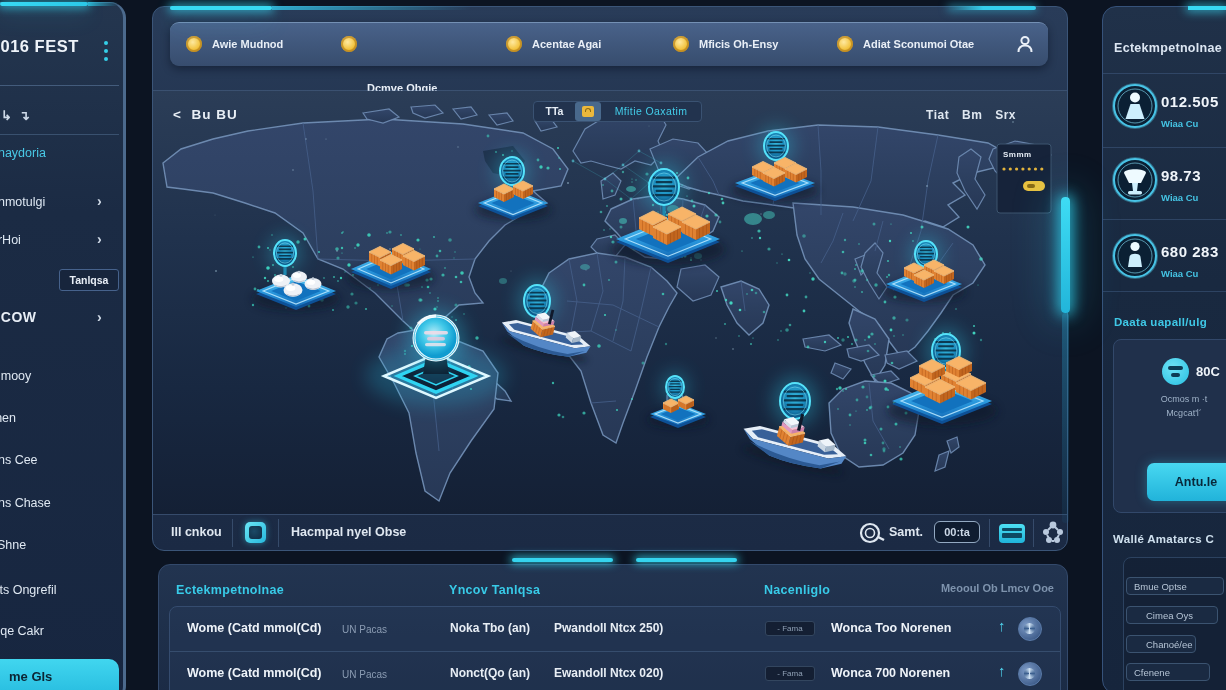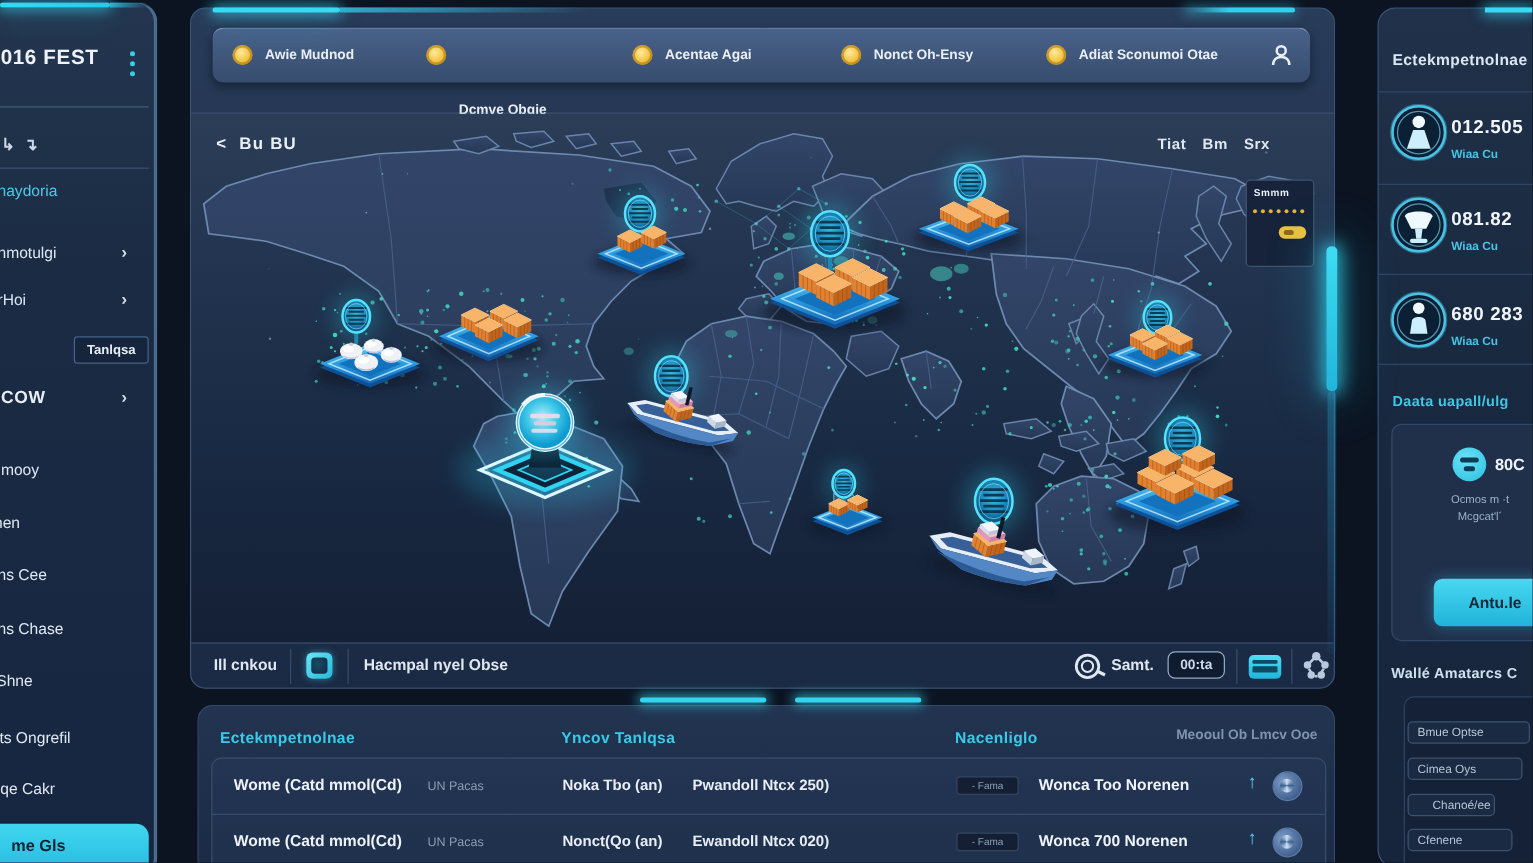--- a/index.html
+++ b/index.html
@@ -40,21 +40,21 @@
 <div class="panel" id="main" style="left:152px;top:6px;width:916px;height:545px;border-radius:12px;background:linear-gradient(180deg,#293c59 0%,#233551 25%,#1b2a44 100%);border:1px solid #3b5578;overflow:hidden;">
 
  <div class="abs" style="left:17px;top:15px;width:878px;height:43px;border-radius:9px;background:linear-gradient(180deg,#49628a 0%,#3f567a 55%,#374d6e 100%);border-top:1px solid #7490b4;box-shadow:0 3px 8px rgba(5,12,24,.45);">
   <div class="abs" style="left:16px;top:13px;width:16px;height:16px;border-radius:50%;background:radial-gradient(circle at 42% 38%,#ffe9a0,#f2c23c 55%,#c98f1c);box-shadow:inset 0 0 0 2px rgba(170,115,20,.55)"></div>
   <div class="abs" style="left:42px;top:15px;font-size:11px;color:#e9eff7;font-weight:bold;">Awie Mudnod</div>
   <div class="abs" style="left:171px;top:13px;width:16px;height:16px;border-radius:50%;background:radial-gradient(circle at 42% 38%,#ffe9a0,#f2c23c 55%,#c98f1c);box-shadow:inset 0 0 0 2px rgba(170,115,20,.55)"></div>
   <div class="abs" style="left:197px;top:15px;font-size:11px;color:#e9eff7;font-weight:bold;margin-top:44px;">Dcmve Obgie</div>
   <div class="abs" style="left:336px;top:13px;width:16px;height:16px;border-radius:50%;background:radial-gradient(circle at 42% 38%,#ffe9a0,#f2c23c 55%,#c98f1c);box-shadow:inset 0 0 0 2px rgba(170,115,20,.55)"></div>
   <div class="abs" style="left:362px;top:15px;font-size:11px;color:#e9eff7;font-weight:bold;">Acentae Agai</div>
   <div class="abs" style="left:503px;top:13px;width:16px;height:16px;border-radius:50%;background:radial-gradient(circle at 42% 38%,#ffe9a0,#f2c23c 55%,#c98f1c);box-shadow:inset 0 0 0 2px rgba(170,115,20,.55)"></div>
-  <div class="abs" style="left:529px;top:15px;font-size:11px;color:#e9eff7;font-weight:bold;">Nonct Oh-Ensy</div>
+  <div class="abs" style="left:529px;top:15px;font-size:11px;color:#e9eff7;font-weight:bold;">Mficis Oh-Ensy</div>
   <div class="abs" style="left:667px;top:13px;width:16px;height:16px;border-radius:50%;background:radial-gradient(circle at 42% 38%,#ffe9a0,#f2c23c 55%,#c98f1c);box-shadow:inset 0 0 0 2px rgba(170,115,20,.55)"></div>
   <div class="abs" style="left:693px;top:15px;font-size:11px;color:#e9eff7;font-weight:bold;">Adiat Sconumoi Otae</div>
   <svg class="abs" style="left:846px;top:12px" width="18" height="19" viewBox="0 0 18 19">
         <circle cx="9" cy="5.5" r="3.6" fill="none" stroke="#e9eff7" stroke-width="2"></circle>
         <path d="M2.5 17 C2.5 12.6 5.4 10.5 9 10.5 C12.6 10.5 15.5 12.6 15.5 17" fill="none" stroke="#e9eff7" stroke-width="2"></path>
       </svg>
  </div>
 
 <svg class="abs" style="left:0;top:84px" width="914" height="423" viewBox="0 0 914 423">
 <defs>
@@ -1008,20 +1008,28 @@
 <circle cx="888.8" cy="78" r="1.6"></circle>
 </g>
 <rect x="870" y="90" width="22" height="10" rx="5" fill="#eac23f"></rect>
         <rect x="874" y="93" width="8" height="4" rx="2" fill="#8a6a14"></rect>
       </g>
 </svg>
 
  <div class="abs" style="left:0;top:83px;width:914px;border-bottom:1px solid rgba(110,140,180,.30)"></div>
 
  <div class="abs" style="left:20px;top:100px;font-size:13.5px;font-weight:bold;color:#e9eff6;letter-spacing:1px;">&lt;&nbsp; Bu BU</div>
+ <div class="abs" style="left:380px;top:94px;width:169px;height:21px;border-radius:4px;background:#22334e;border:1px solid #3a5272;display:flex;box-sizing:border-box;">
+   <div style="width:41px;text-align:center;font-size:10.5px;font-weight:bold;color:#e6edf5;line-height:19px;">TTa</div>
+   <div style="width:26px;background:#49698c;border-radius:3px;position:relative;">
+        <div style="position:absolute;left:7px;top:4px;width:12px;height:11px;background:#ecb93c;border-radius:2px;"></div>
+        <div style="position:absolute;left:10px;top:6px;width:6px;height:4px;border-radius:3px 3px 0 0;border:1.5px solid #8a6a14;border-bottom:none;box-sizing:border-box;"></div>
+      </div>
+   <div style="flex:1;text-align:center;font-size:10.5px;color:#43cce8;line-height:19px;letter-spacing:.4px;">Mfitie Oaxatim</div>
+ </div>
  <div class="abs" style="left:740px;top:101px;width:156px;text-align:center;font-size:12px;color:#dfe7f0;font-weight:bold;word-spacing:9px;letter-spacing:.5px;">Tiat Bm Srx</div>
 
  <div class="abs" style="left:0;top:507px;width:914px;height:36px;border-top:1px solid rgba(95,125,165,.4);">
   <div class="abs" style="left:18px;top:10px;font-size:12.5px;font-weight:bold;color:#dfe7f0;">Ill cnkou</div>
   <div class="abs" style="left:79px;top:4px;height:28px;border-left:1px solid rgba(95,125,165,.4)"></div>
   <div class="abs" style="left:92px;top:7px;width:21px;height:21px;border-radius:5px;background:linear-gradient(135deg,#6ae6f6,#27b8dc);box-shadow:0 0 6px rgba(60,210,240,.5)">
         <div style="position:absolute;left:4px;top:4px;width:13px;height:13px;border-radius:3px;background:radial-gradient(circle at 40% 40%,#1b4a66,#0e2b42)"></div>
       </div>
   <div class="abs" style="left:125px;top:4px;height:28px;border-left:1px solid rgba(95,125,165,.4)"></div>
   <div class="abs" style="left:138px;top:10px;font-size:12.5px;font-weight:bold;color:#dfe7f0;">Hacmpal nyel Obse</div>
@@ -1099,21 +1107,21 @@
  <div class="abs" style="left:9px;top:150px;">
   <svg width="46" height="46" viewBox="0 0 46 46">
         <circle cx="23" cy="23" r="21" fill="#0b2034" stroke="#3fb6dc" stroke-width="2"></circle>
         <circle cx="23" cy="23" r="17" fill="none" stroke="#7fd6ee" stroke-width="1" opacity=".65"></circle>
         <path d="M12 16 C12 11 34 11 34 16 L29 26 L17 26 Z" fill="#eefaff"></path>
         <path d="M20 26 L26 26 L25 34 L21 34 Z" fill="#cdeffd"></path>
         <rect x="16" y="34" width="14" height="3.4" rx="1.6" fill="#cdeffd"></rect>
         <circle cx="23" cy="23" r="21.5" fill="none" stroke="rgba(90,220,250,.35)" stroke-width="3"></circle>
       </svg>
  </div>
- <div class="abs" style="left:58px;top:160px;font-size:15px;font-weight:bold;color:#f0f5fa;letter-spacing:.5px;">081.82</div>
+ <div class="abs" style="left:58px;top:160px;font-size:15px;font-weight:bold;color:#f0f5fa;letter-spacing:.5px;">98.73</div>
  <div class="abs" style="left:58px;top:185px;font-size:9.5px;color:#45c4e4;font-weight:bold;">Wiaa Cu</div>
  <div class="abs" style="left:0;top:212px;width:160px;border-bottom:1px solid rgba(70,100,140,.45)"></div>
  <div class="abs" style="left:9px;top:226px;">
   <svg width="46" height="46" viewBox="0 0 46 46">
         <circle cx="23" cy="23" r="21" fill="#0b2034" stroke="#3fb6dc" stroke-width="2"></circle>
         <circle cx="23" cy="23" r="17" fill="none" stroke="#7fd6ee" stroke-width="1" opacity=".65"></circle>
         <circle cx="23" cy="13.5" r="4.6" fill="#eefaff"></circle>
         <path d="M16 34 L30 34 L28.5 24 C28.5 19.5 17.5 19.5 17.5 24 Z" fill="#cdeffd"></path>
         <circle cx="23" cy="23" r="21.5" fill="none" stroke="rgba(90,220,250,.35)" stroke-width="3"></circle>
       </svg>
@@ -1128,21 +1136,21 @@
         <div style="position:absolute;left:9px;top:15px;width:9px;height:4px;background:#0d3c55;border-radius:2px"></div>
       </div>
    <div class="abs" style="left:82px;top:24px;font-size:13px;font-weight:bold;color:#eef3f9;">80C</div>
    <div class="abs" style="left:0;top:54px;width:140px;text-align:center;font-size:9px;color:#9fb2c8;">Ocmos m ·t</div>
    <div class="abs" style="left:0;top:68px;width:140px;text-align:center;font-size:9px;color:#9fb2c8;">Mcgcat'l´</div>
    <div class="abs" style="left:33px;top:123px;width:98px;height:38px;border-radius:7px;background:linear-gradient(180deg,#48d8f1,#21b3da);color:#09283a;font-size:12.5px;font-weight:bold;text-align:center;line-height:38px;box-shadow:0 0 12px rgba(60,210,240,.35);">Antu.le</div>
  </div>
  <div class="abs" style="left:10px;top:526px;font-size:11.5px;font-weight:bold;color:#cfe0ee;letter-spacing:.3px;">Wallé Amatarcs C</div>
  <div class="abs" style="left:20px;top:550px;width:142px;height:144px;border:1px solid #2c4260;border-radius:8px;background:rgba(17,28,46,.45);">
    <div class="abs" style="left:2px;top:19px;width:98px;height:18px;border:1px solid #3b5370;border-radius:4px;background:#1a2a42;color:#b6c5d6;font-size:9.5px;line-height:18px;padding-left:7px;box-sizing:border-box;">Bmue Optse</div>
-   <div class="abs" style="left:2px;top:48px;width:92px;height:18px;border:1px solid #3b5370;border-radius:4px;background:#1a2a42;color:#b6c5d6;font-size:9.5px;line-height:18px;padding-left:7px;box-sizing:border-box;">Cimea Oys</div>
+   <div class="abs" style="left:2px;top:48px;width:92px;height:18px;border:1px solid #3b5370;border-radius:4px;background:#1a2a42;color:#b6c5d6;font-size:9.5px;line-height:18px;padding-left:19px;box-sizing:border-box;">Cimea Oys</div>
    <div class="abs" style="left:2px;top:77px;width:70px;height:18px;border:1px solid #3b5370;border-radius:4px;background:#1a2a42;color:#b6c5d6;font-size:9.5px;line-height:18px;padding-left:19px;box-sizing:border-box;">Chanoé/ee</div>
    <div class="abs" style="left:2px;top:105px;width:84px;height:18px;border:1px solid #3b5370;border-radius:4px;background:#1a2a42;color:#b6c5d6;font-size:9.5px;line-height:18px;padding-left:7px;box-sizing:border-box;">Cfenene</div>
  </div>
 </div>
 
 <div class="abs" style="left:0;top:2px;width:88px;height:4px;background:linear-gradient(90deg,#38d9f2,#2bc8e8);border-radius:3px;box-shadow:0 0 10px 2px rgba(56,217,242,.7),0 8px 22px rgba(56,217,242,.28)"></div>
 <div class="abs" style="left:88px;top:2px;width:30px;height:4px;background:linear-gradient(90deg,rgba(43,200,232,.8),rgba(43,200,232,0))"></div>
 <div class="abs" style="left:170px;top:6px;width:102px;height:4px;background:#38d9f2;border-radius:3px;box-shadow:0 0 10px 2px rgba(56,217,242,.7),0 10px 26px rgba(56,217,242,.3)"></div>
 <div class="abs" style="left:272px;top:6px;width:200px;height:4px;background:linear-gradient(90deg,rgba(49,190,224,.85),rgba(49,150,200,0))"></div>
 <div class="abs" style="left:948px;top:6px;width:88px;height:4px;background:linear-gradient(90deg,rgba(56,217,242,.15),#34cfec 40%,#34cfec);border-radius:3px;box-shadow:0 0 9px 1px rgba(52,207,236,.55)"></div>

